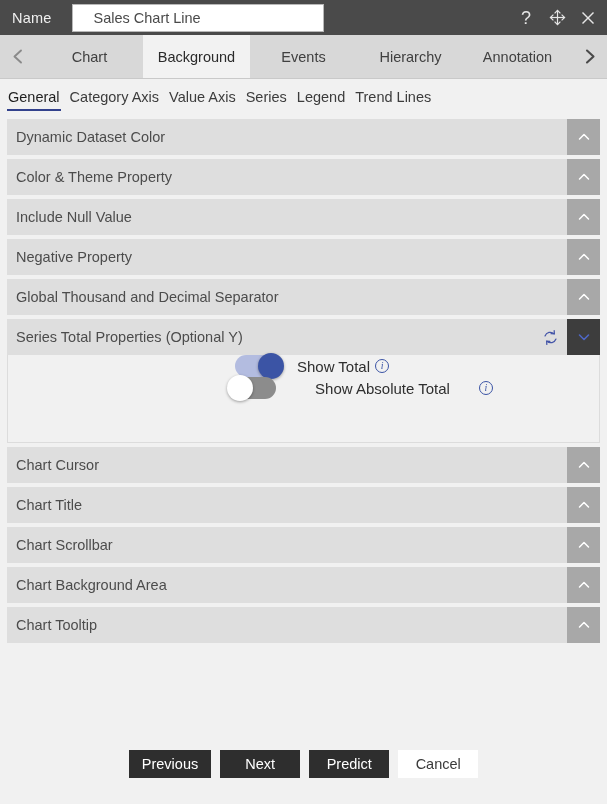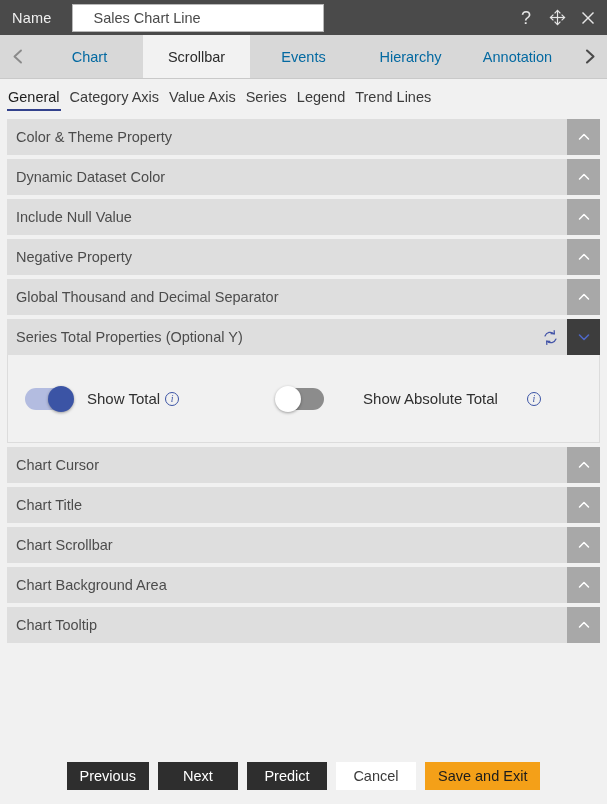--- a/index.html
+++ b/index.html
@@ -89,21 +89,21 @@
     display: flex;
     align-items: stretch;
     overflow: hidden;
   }
   .tab {
     flex: 1 1 0;
     display: flex;
     align-items: center;
     justify-content: center;
     font-size: 14.5px;
-    color: #0369a1;
+    color: #404040;
     cursor: pointer;
     background: #d8d8d8;
     white-space: nowrap;
   }
   .tab.active {
     background: #f2f2f2;
     color: #2b2b2b;
   }
 
   
@@ -181,20 +181,21 @@
   
   .acc-body {
     background: #f1f1f1;
     border: 1px solid #dcdcdc;
     border-top: none;
     height: 88px;
     margin-bottom: 4px;
     display: flex;
     align-items: center;
     padding-left: 17px;
+    flex-direction: column;
   }
   .toggle-item {
     display: flex;
     align-items: center;
   }
   .toggle-item.second { margin-left: 98px; gap: 24px; }
 
   .switch {
     width: 47px;
     height: 22px;
@@ -235,21 +236,21 @@
     text-align: center;
     font-family: "Liberation Serif", serif;
     cursor: pointer;
     flex: 0 0 auto;
   }
 
   
   .footer {
     position: absolute;
     left: 0;
-    bottom: 4px;
+    bottom: 16px;
     width: 607px;
     height: 110px;
     background: #f1f1f1;
     display: flex;
     align-items: flex-end;
     justify-content: center;
     gap: 9px;
     padding-bottom: 10px;
   }
   .btn {
@@ -297,21 +298,21 @@
   <div class="tab-arrow">
     <svg width="19" height="19" viewBox="0 0 19 19" fill="none" stroke="#8a8a8a" stroke-width="1.9" stroke-linecap="round" stroke-linejoin="round">
       <polyline points="12,3.5 5.5,9.5 12,15.5"></polyline>
     </svg>
   </div>
   <div class="tabs-wrap">
     <div class="tab">
       <span>Chart</span>
     </div>
     <div class="tab active">
-      <span>Scrollbar</span>
+      <span>Background</span>
     </div>
     <div class="tab">
       <span>Events</span>
     </div>
     <div class="tab">
       <span>Hierarchy</span>
     </div>
     <div class="tab">
       <span>Annotation</span>
     </div>
@@ -340,30 +341,30 @@
     <span>Legend</span>
   </div>
   <div class="subtab">
     <span>Trend Lines</span>
   </div>
 </div>
 
 <div class="panel-list">
 
   <div class="acc-row">
+    <div class="acc-title">Dynamic Dataset Color</div>
+    <div class="chev-btn">
+      <svg width="16" height="16" viewBox="0 0 16 16" fill="none" stroke="#ffffff" stroke-width="1.5" stroke-linecap="round" stroke-linejoin="round">
+          <polyline points="3.5,10 8,5.5 12.5,10"></polyline>
+        </svg>
+    </div>
+  </div>
+
+  <div class="acc-row">
     <div class="acc-title">Color &amp; Theme Property</div>
-    <div class="chev-btn">
-      <svg width="16" height="16" viewBox="0 0 16 16" fill="none" stroke="#ffffff" stroke-width="1.5" stroke-linecap="round" stroke-linejoin="round">
-          <polyline points="3.5,10 8,5.5 12.5,10"></polyline>
-        </svg>
-    </div>
-  </div>
-
-  <div class="acc-row">
-    <div class="acc-title">Dynamic Dataset Color</div>
     <div class="chev-btn">
       <svg width="16" height="16" viewBox="0 0 16 16" fill="none" stroke="#ffffff" stroke-width="1.5" stroke-linecap="round" stroke-linejoin="round">
           <polyline points="3.5,10 8,5.5 12.5,10"></polyline>
         </svg>
     </div>
   </div>
 
   <div class="acc-row">
     <div class="acc-title">Include Null Value</div>
     <div class="chev-btn">
@@ -471,14 +472,13 @@
     </div>
   </div>
 
 </div>
 
 <div class="footer">
   <button class="btn btn-dark">Previous</button>
   <button class="btn btn-dark">Next</button>
   <button class="btn btn-dark">Predict</button>
   <button class="btn btn-light">Cancel</button>
-  <button class="btn btn-accent">Save and Exit</button>
 </div>
 
 </body></html>

